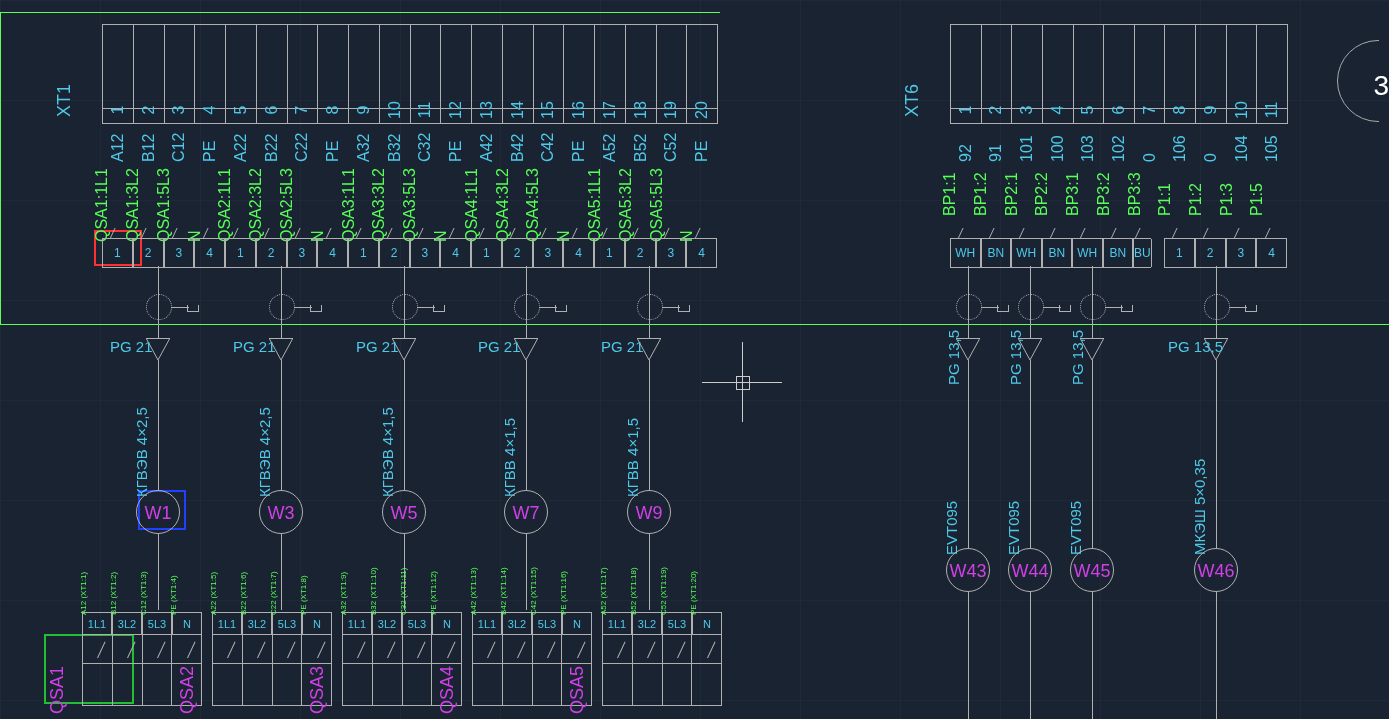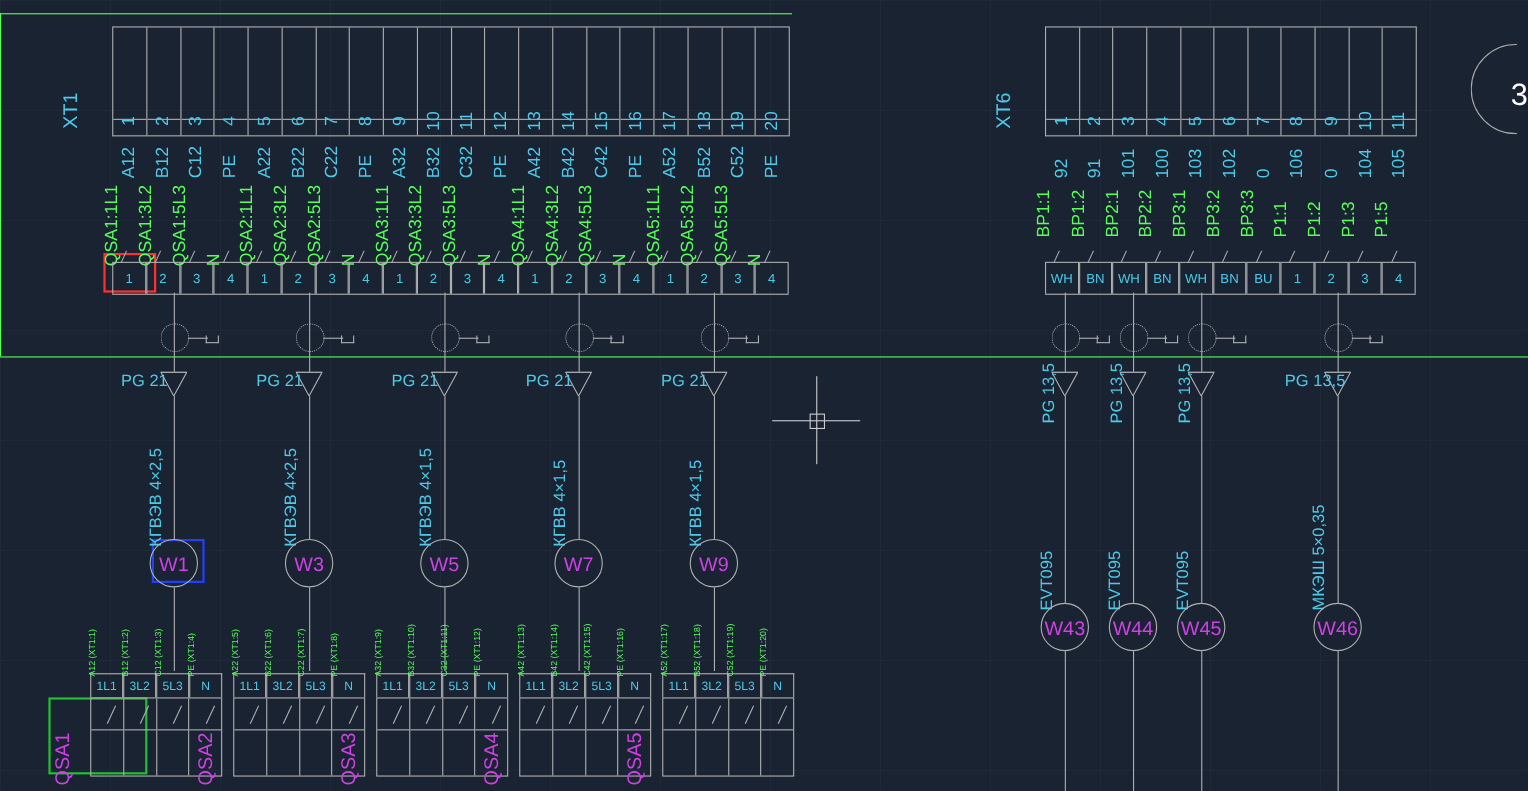--- a/index.html
+++ b/index.html
@@ -537,21 +537,21 @@
       <div class="lcell">BN<div class="tick"></div></div>
     </div>
     <div class="lblock" style="left: 1011px; top: 238px; width: 61px;">
       <div class="lcell">WH<div class="tick"></div></div>
       <div class="lcell">BN<div class="tick"></div></div>
     </div>
     <div class="lblock" style="left: 1072px; top: 238px; width: 61px;">
       <div class="lcell">WH<div class="tick"></div></div>
       <div class="lcell">BN<div class="tick"></div></div>
     </div>
-    <div class="lblock" style="left: 1133px; top: 238px; width: 31px; align-items: flex-end;">
+    <div class="lblock" style="left: 1133px; top: 238px; width: 18px; align-items: flex-end;">
       <div class="lcell">BU<div class="tick"></div></div>
     </div>
     <div class="lblock" style="left: 1164px; top: 238px; width: 123px;">
       <div class="lcell">1<div class="tick"></div></div>
       <div class="lcell">2<div class="tick"></div></div>
       <div class="lcell">3<div class="tick"></div></div>
       <div class="lcell">4<div class="tick"></div></div>
     </div>
     <div class="shield" style="left: 146px; top: 294px;">
       <div class="leg"></div>

